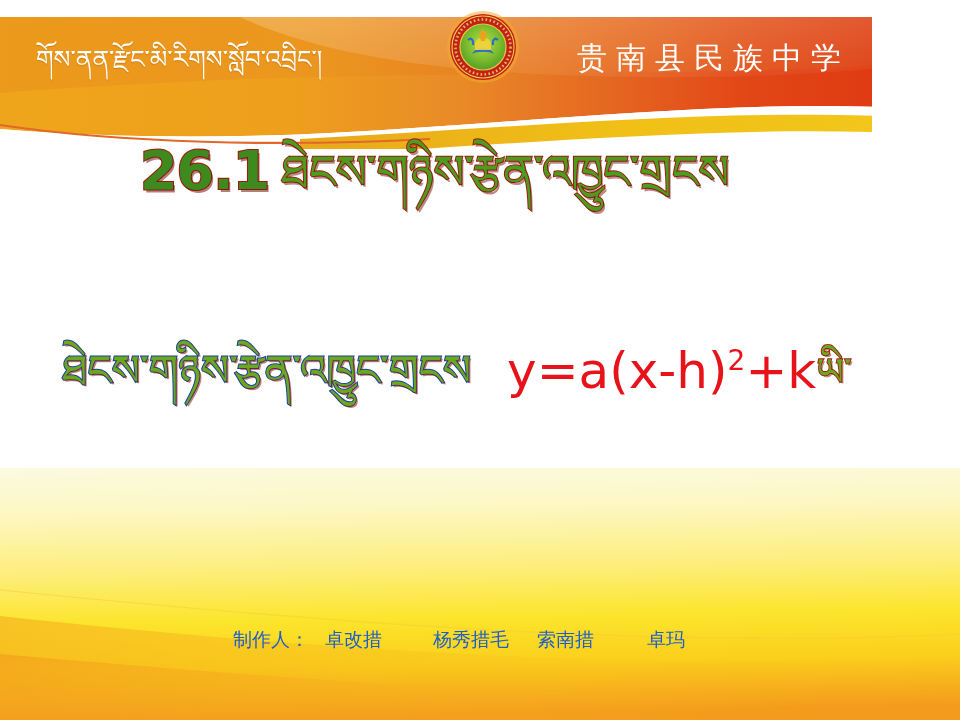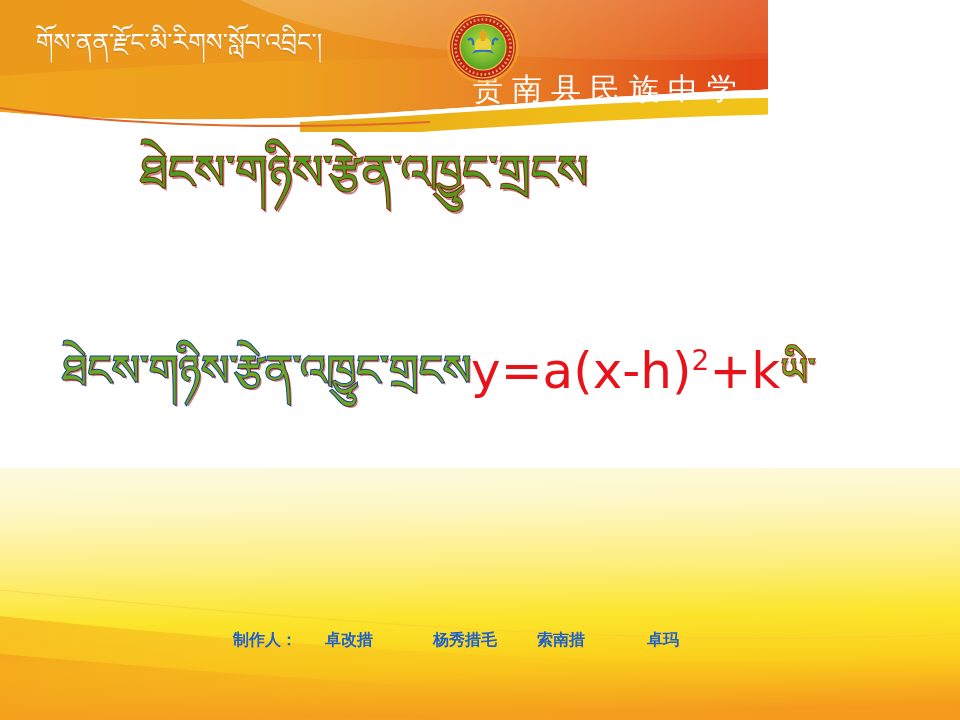--- a/index.html
+++ b/index.html
@@ -17,22 +17,22 @@
     width: 960px;
     height: 720px;
     overflow: hidden;
     background: #ffffff;
   }
 
   
   .header-banner {
     position: absolute;
     left: 0;
-    top: 0;
-    width: 768px;
+    top: 17px;
+    width: 872px;
     height: 132px;
     overflow: hidden;
   }
   .header-svg {
     position: absolute;
     left: 0;
     top: 0;
     display: block;
   }
 
@@ -55,21 +55,20 @@
     position: absolute;
     right: 22px;
     top: 19px;
     color: #ffffff;
     font-size: 30px;
     line-height: 44px;
     letter-spacing: 9px;
     white-space: nowrap;
     font-weight: 500;
     font-family: "DejaVu Sans", "Liberation Sans", sans-serif;
-    margin-top: 48px;
   }
 
   
   .school-logo {
     position: absolute;
     left: 446px;
     top: 10px;
     width: 74px;
     height: 74px;
   }
@@ -140,20 +139,21 @@
     text-shadow: 2px 2px 0 rgba(140,25,15,0.55);
   }
   .body-equation {
     font-size: 50px;
     color: #e8131a;
     font-weight: 500;
     font-family: "DejaVu Sans", "Liberation Sans", sans-serif;
     letter-spacing: 0px;
     position: relative;
     top: 3px;
+    margin-left: 36px;
   }
   .body-equation sup {
     font-size: 0.56em;
     vertical-align: super;
     line-height: 0;
   }
   .eq-suffix-tibetan {
     font-size: 38px;
     color: #6aa820;
     font-family: "DejaVu Sans", "Liberation Sans", sans-serif;
@@ -166,24 +166,24 @@
   .footer-credits {
     position: absolute;
     left: 0;
     top: 626px;
     width: 960px;
     text-align: center;
     font-family: "DejaVu Sans", "Liberation Sans", sans-serif;
   }
   .credit-row {
     color: #1f5fc7;
-    font-size: 16px;
+    font-size: 19px;
     line-height: 27px;
     white-space: nowrap;
-    font-weight: 700;
+    font-weight: 400;
   }
   .credit-label {
     display: inline-block;
     width: 92px;
     text-align: left;
   }
   .credit-label.blank {
     visibility: hidden;
   }
   .credit-name {
@@ -296,20 +296,21 @@
       </defs>
       <rect x="0" y="0" width="960" height="252" fill="url(#bgGrad)"></rect>
 
       <path d="M0,148 C260,176 620,206 960,188 L960,252 L0,252 Z" fill="url(#bandGrad)"></path>
       <path d="M0,186 C300,212 640,240 960,222 L960,252 L0,252 Z" fill="url(#bandGrad2)"></path>
       <path d="M0,122 C300,152 650,182 960,166" fill="none" stroke="#f7c93b" stroke-width="1.2" opacity="0.5"></path>
     </svg>
   </div>
 
   <div class="slide-title">
+    <span class="title-number">26.1</span>
     <span class="title-tibetan">ཐེངས་གཉིས་རྩེན་འཁྱུང་གྲངས</span>
   </div>
 
   <div class="body-block">
     <div class="body-line">
       <span class="body-tibetan">ཐེངས་གཉིས་རྩེན་འཁྱུང་གྲངས</span><span class="body-equation"><span>y=a(x-h)</span><sup>2</sup><span>+k</span></span><span class="eq-suffix-tibetan">ཡི་</span>
     </div>
   </div>
 
   <div class="footer-credits">

